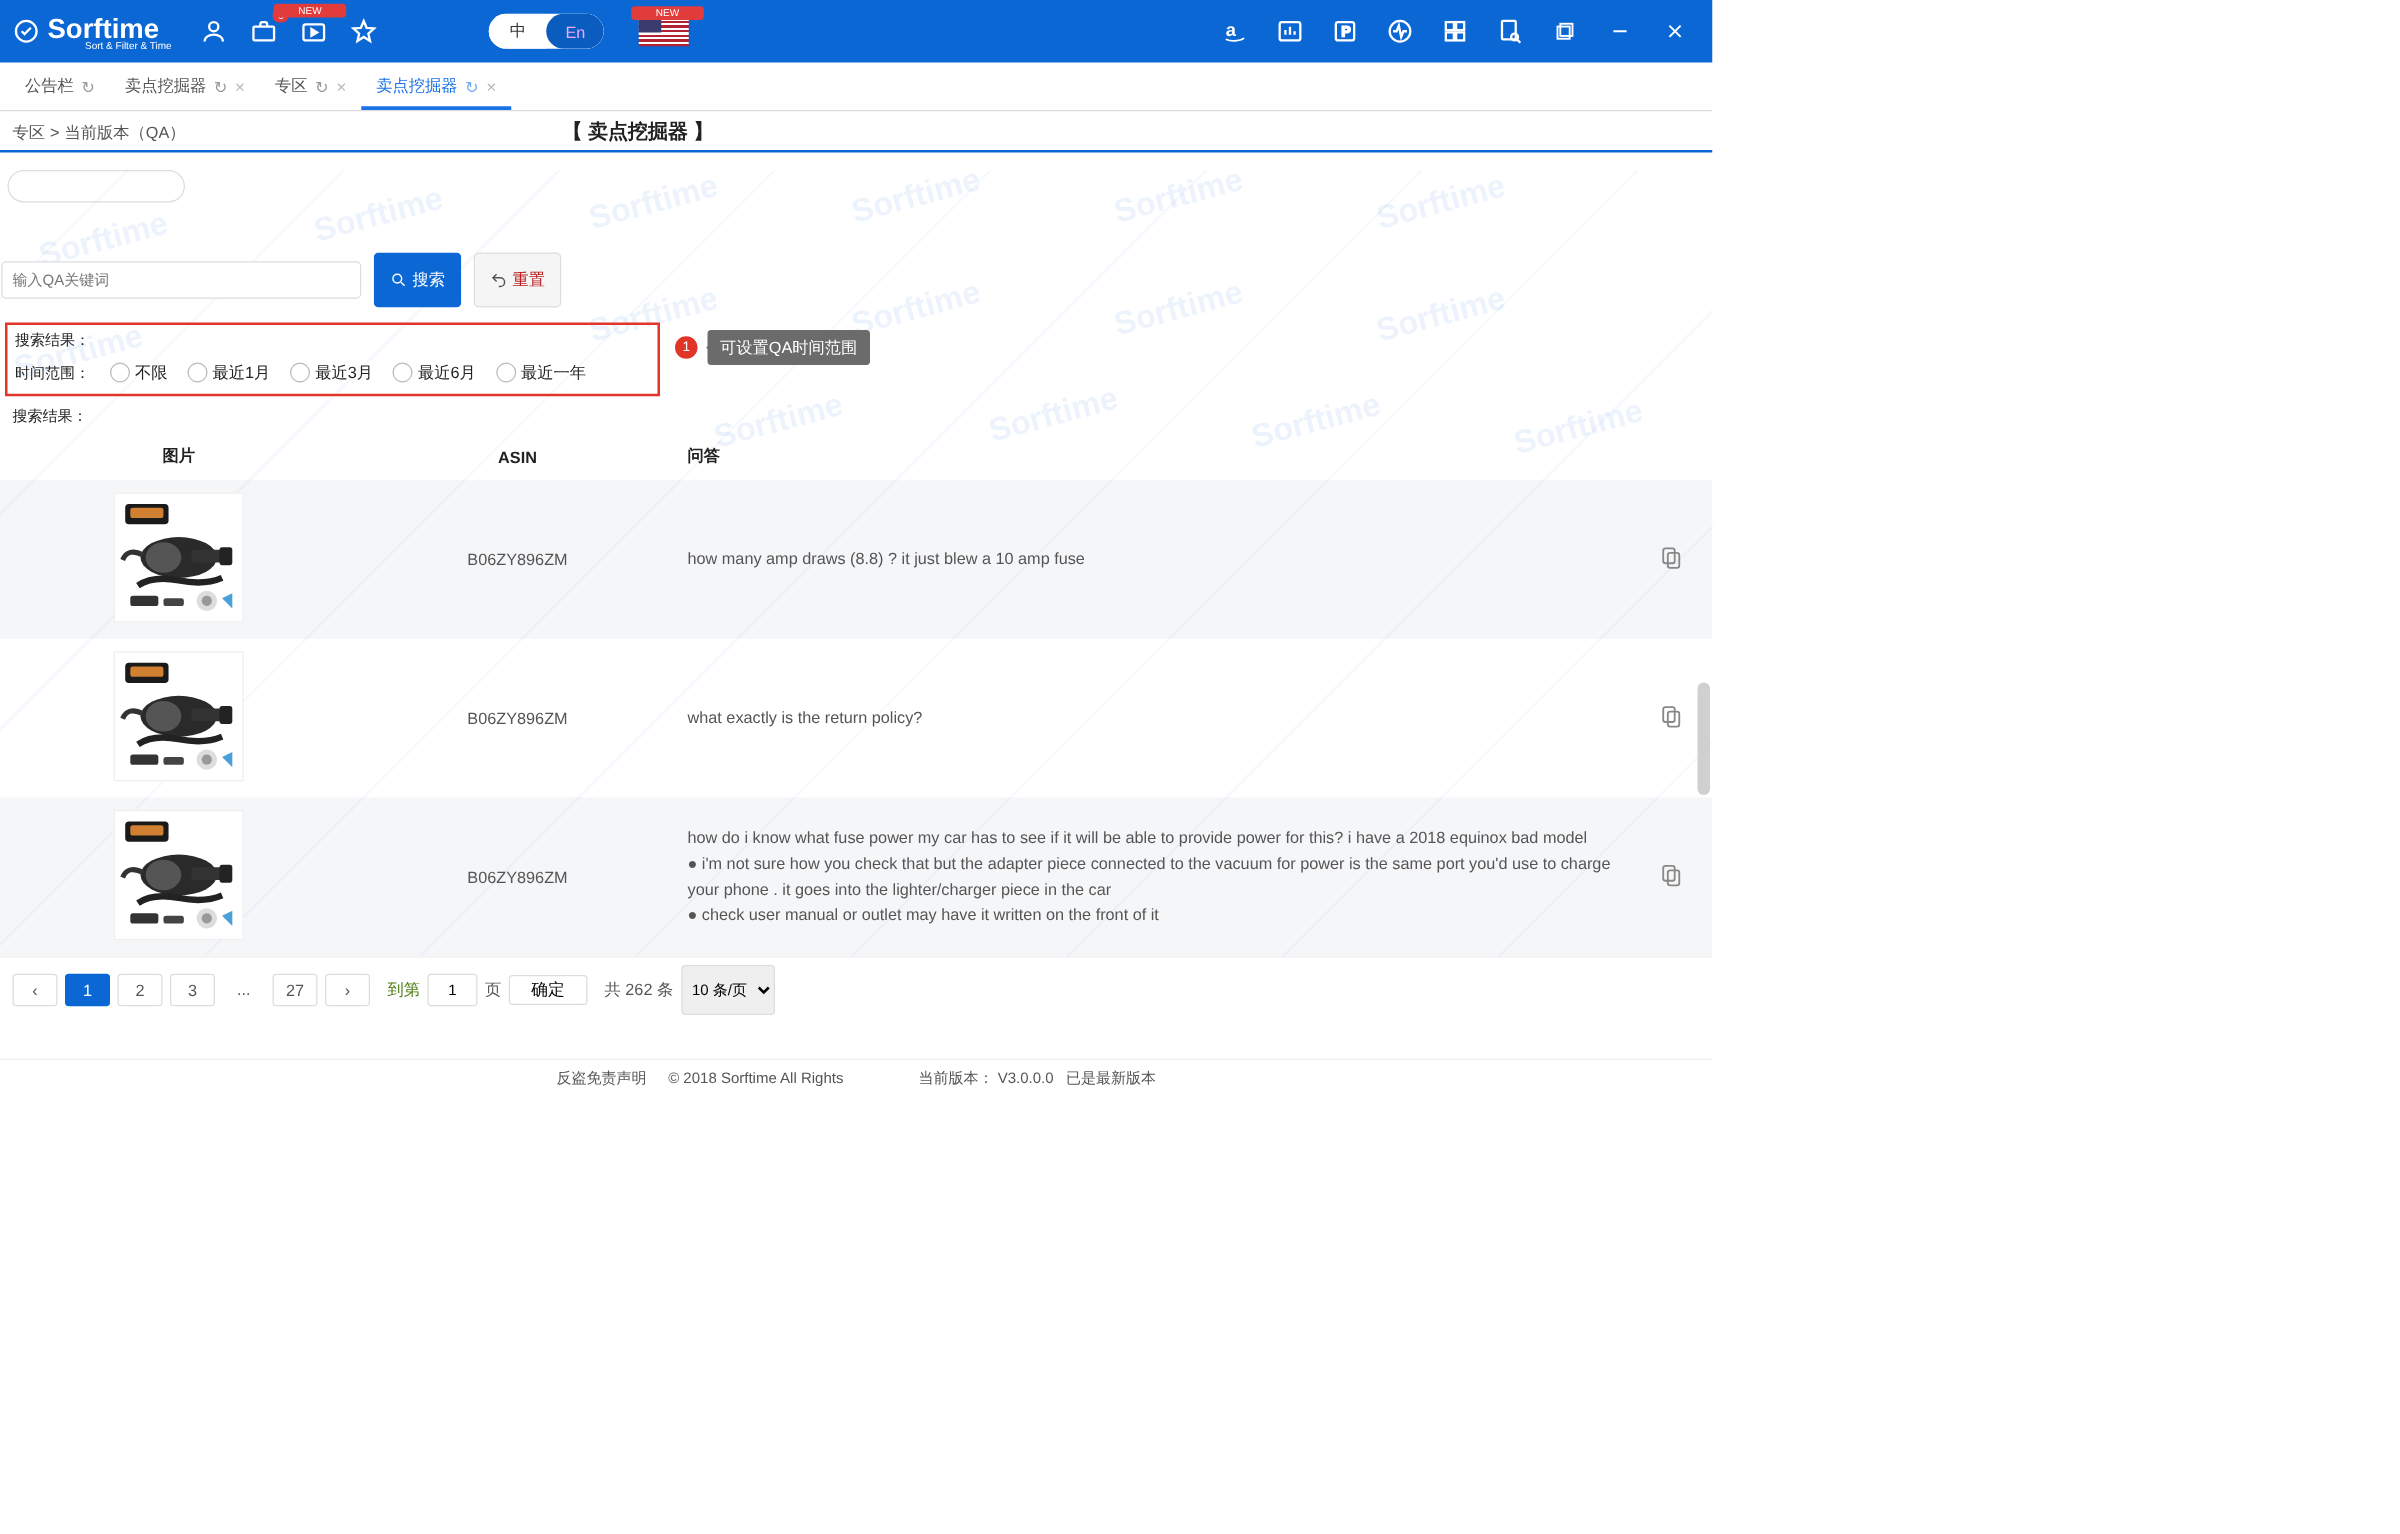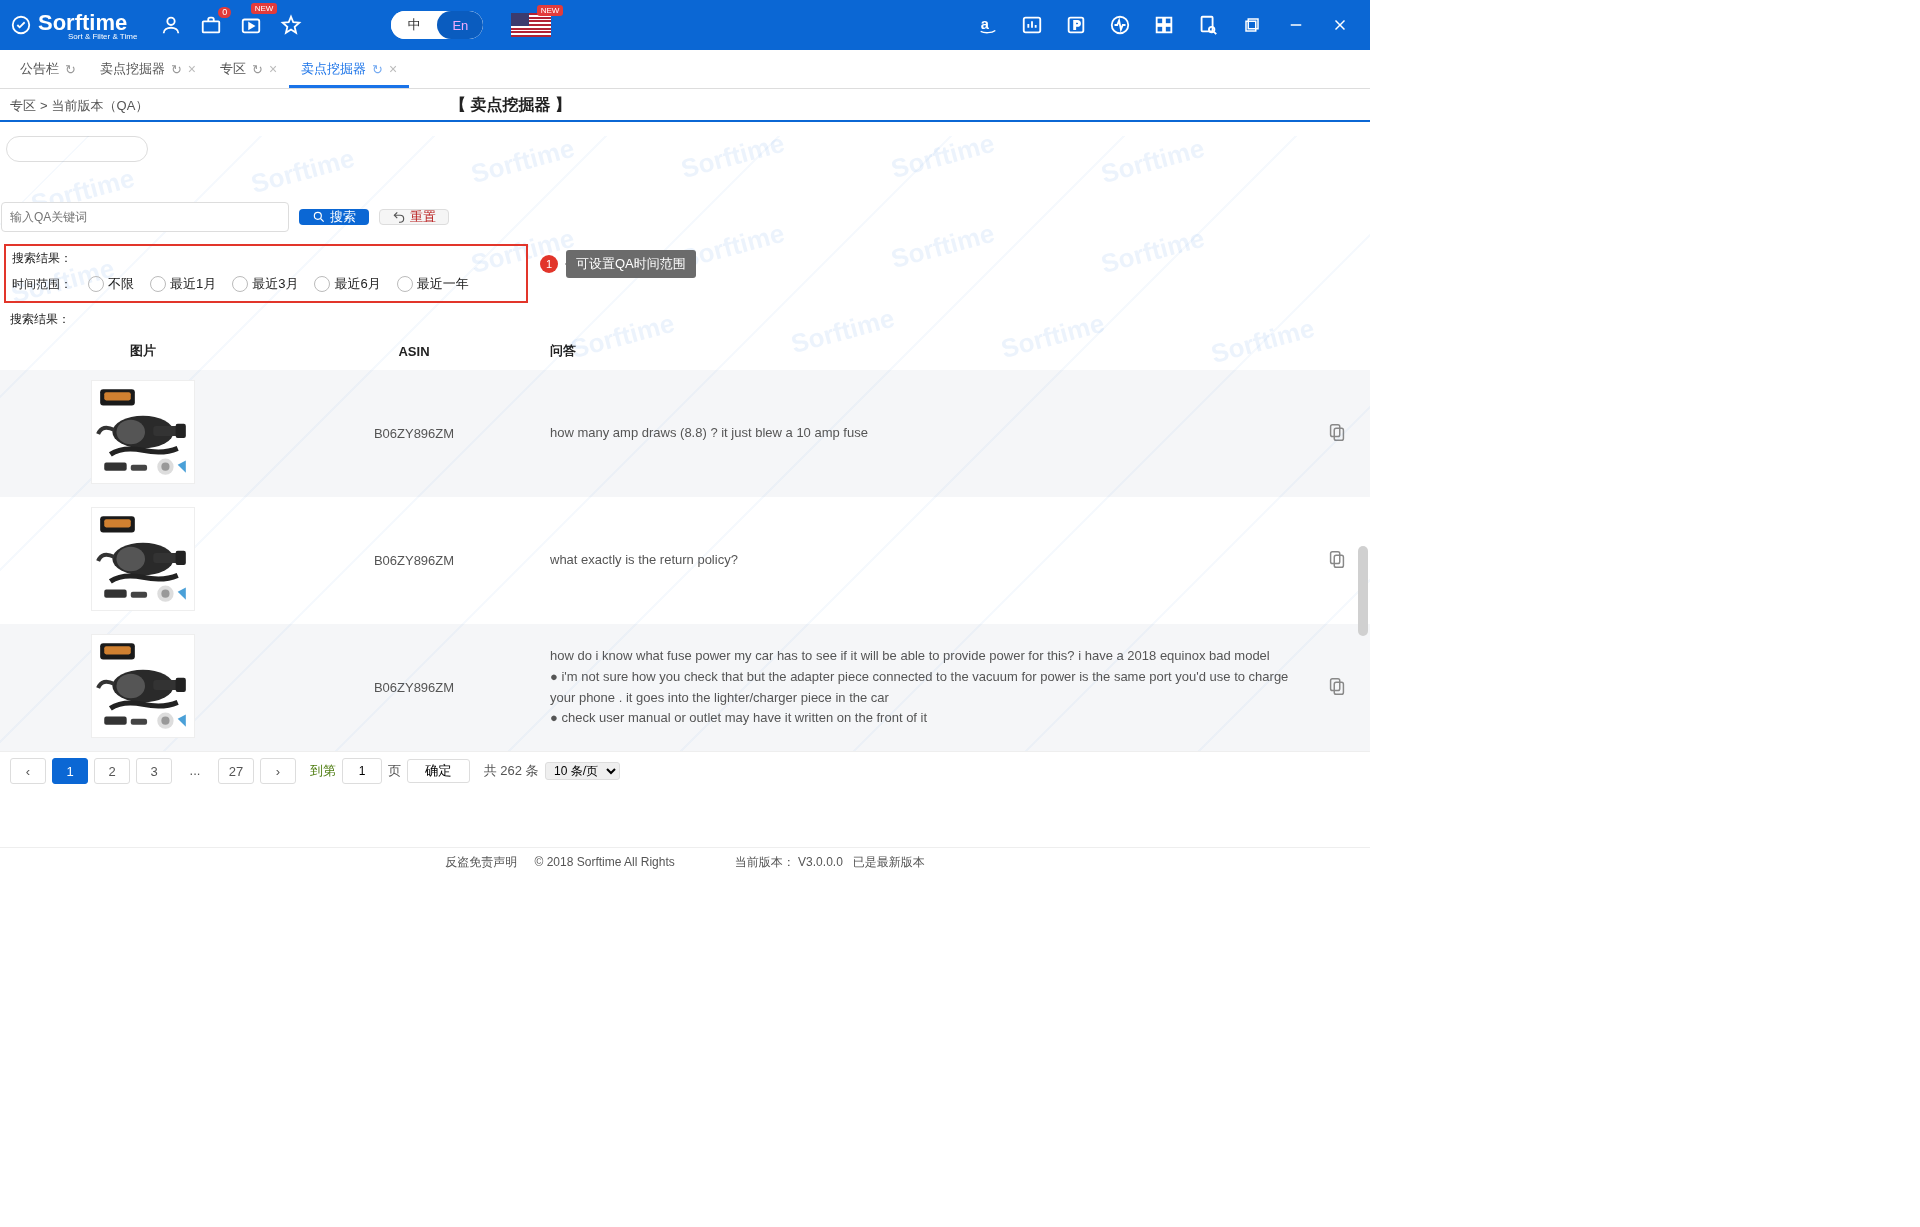--- a/index.html
+++ b/index.html
@@ -69,21 +69,21 @@
     padding: 1px 4px;
     line-height: 1;
   }
   .badge-new {
     position: absolute;
     top: -6px;
     right: -10px;
     background: #e23b3b;
     color: #fff;
     font-size: 8px;
-    padding: 1px 4px;
+    padding: 1px 20px;
     border-radius: 3px;
   }
   .lang-toggle {
     display: flex;
     background: #fff;
     border-radius: 18px;
     overflow: hidden;
     height: 28px;
     margin-left: 80px;
     position: relative;
@@ -207,21 +207,21 @@
   }
   .qa-input {
     width: 270px;
     height: 28px;
     border: 1px solid var(--border);
     border-radius: 4px;
     padding: 0 8px;
     font-size: 12px;
   }
   .btn {
-    height: 16px;
+    height: 44px;
     border-radius: 4px;
     display: inline-flex;
     align-items: center;
     gap: 4px;
     padding: 0 12px;
     font-size: 13px;
     cursor: pointer;
     border: 1px solid transparent;
   }
   .btn-primary {
@@ -346,21 +346,21 @@
     justify-content: center;
     padding: 0 6px;
     cursor: pointer;
     background: #fff;
   }
   .pg-btn.active { background: var(--brand-blue); color: #fff; border-color: var(--brand-blue); }
   .pg-input {
     width: 34px; height: 22px; border: 1px solid #ddd; border-radius: 3px; text-align: center; font-size: 12px;
   }
   .pg-select {
-    height: 18px; border: 1px solid #ddd; border-radius: 3px; font-size: 12px; padding: 0 4px; text-align: center;
+    height: 40px; border: 1px solid #ddd; border-radius: 3px; font-size: 12px; padding: 0 4px;
   }
   
   .footer {
     position: absolute;
     bottom: 0; left: 0; right: 0;
     height: 28px;
     border-top: 1px solid #eee;
     display: flex;
     align-items: center;
     justify-content: center;

